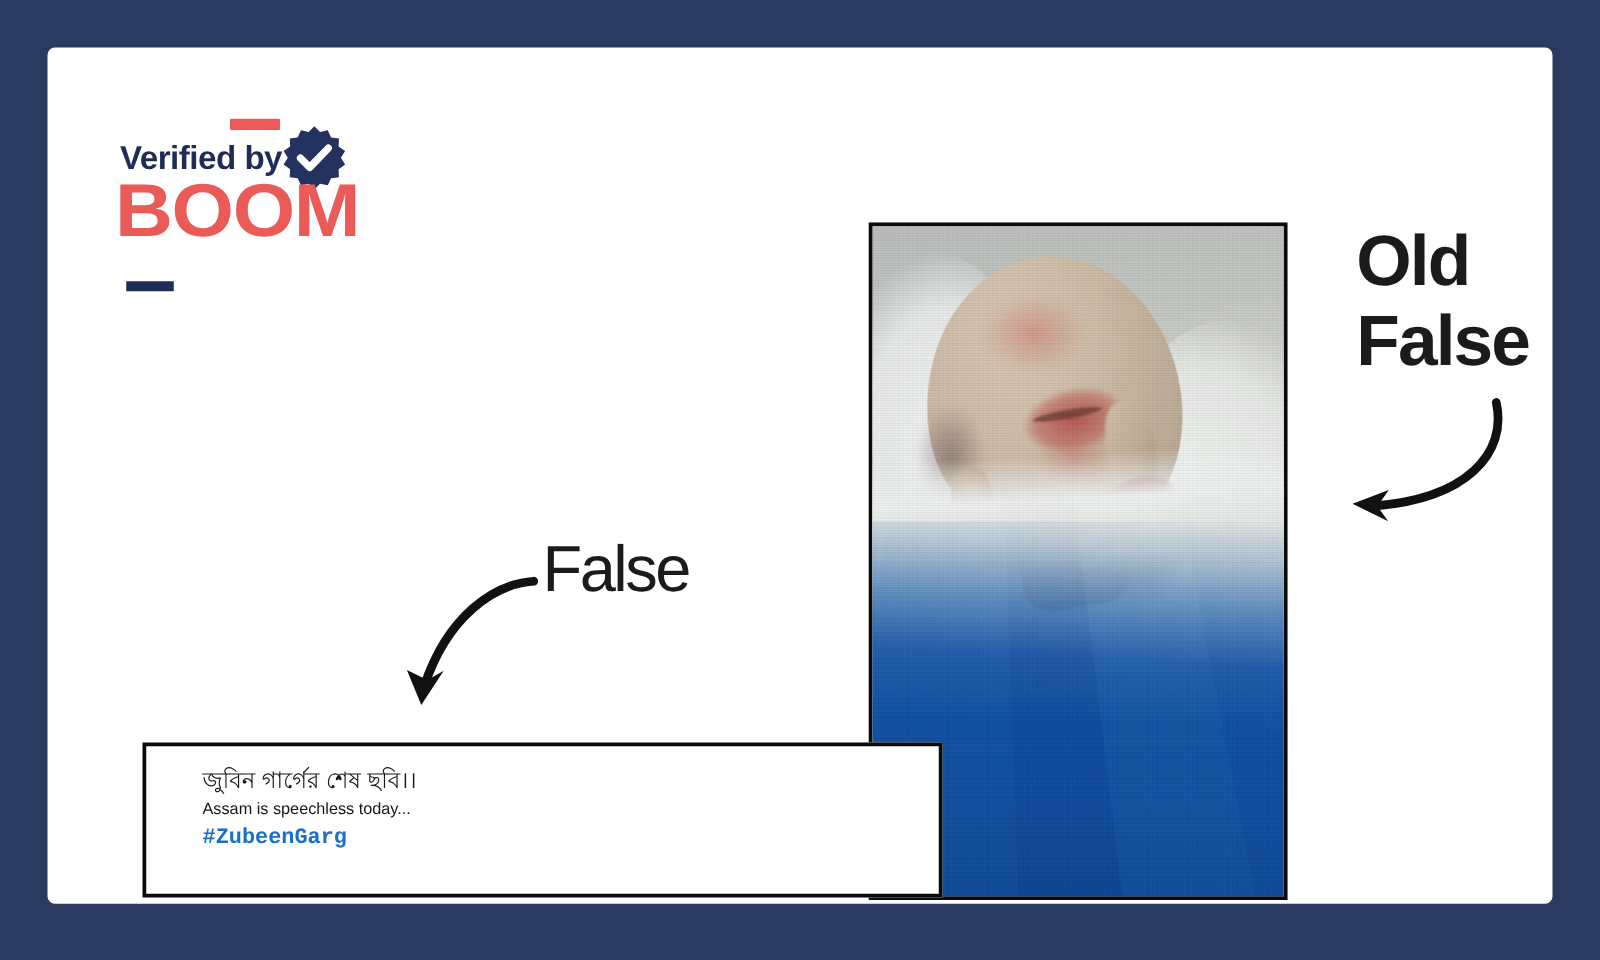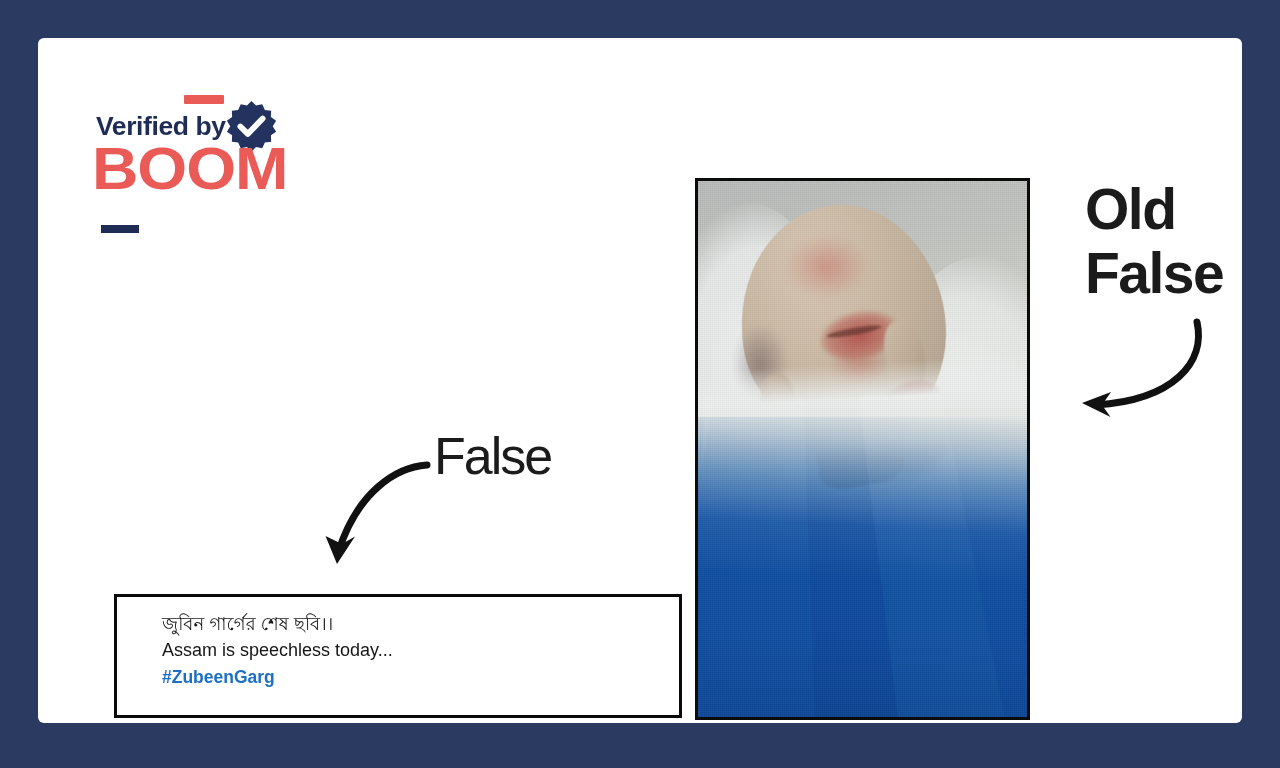--- a/index.html
+++ b/index.html
@@ -315,44 +315,45 @@
     width: 150px;
     height: 104px;
   }
   .arrow-false svg, .arrow-old svg { display: block; width: 100%; height: 100%; }
 
   
   .caption-box {
     position: absolute;
     left: 76px;
     top: 556px;
-    width: 568px;
+    width: 640px;
     height: 124px;
     border: 3px solid #0a0a0a;
     background: #ffffff;
     padding: 14px 0 0 45px;
   }
 
   .cap-line {
-    font-size: 18px;
+    font-size: 13px;
     color: #161616;
     line-height: 1.47;
     white-space: nowrap;
     font-family: "Liberation Sans", "DejaVu Sans", sans-serif;
   }
   .cap-bn {
     font-size: 18px;
     letter-spacing: 0.1px;
   }
   .cap-hashtag {
     font-size: 17.5px;
     font-weight: bold;
     color: #1b6fc4;
     line-height: 1.5;
     white-space: nowrap;
+    font-family: Liberation Mono, monospace;
   }
 </style>
 </head>
 <body>
 
 <div class="card">
 
   <div class="logo">
     <div class="logo-redbar"></div>
     <div class="logo-verified-text">Verified by</div>

